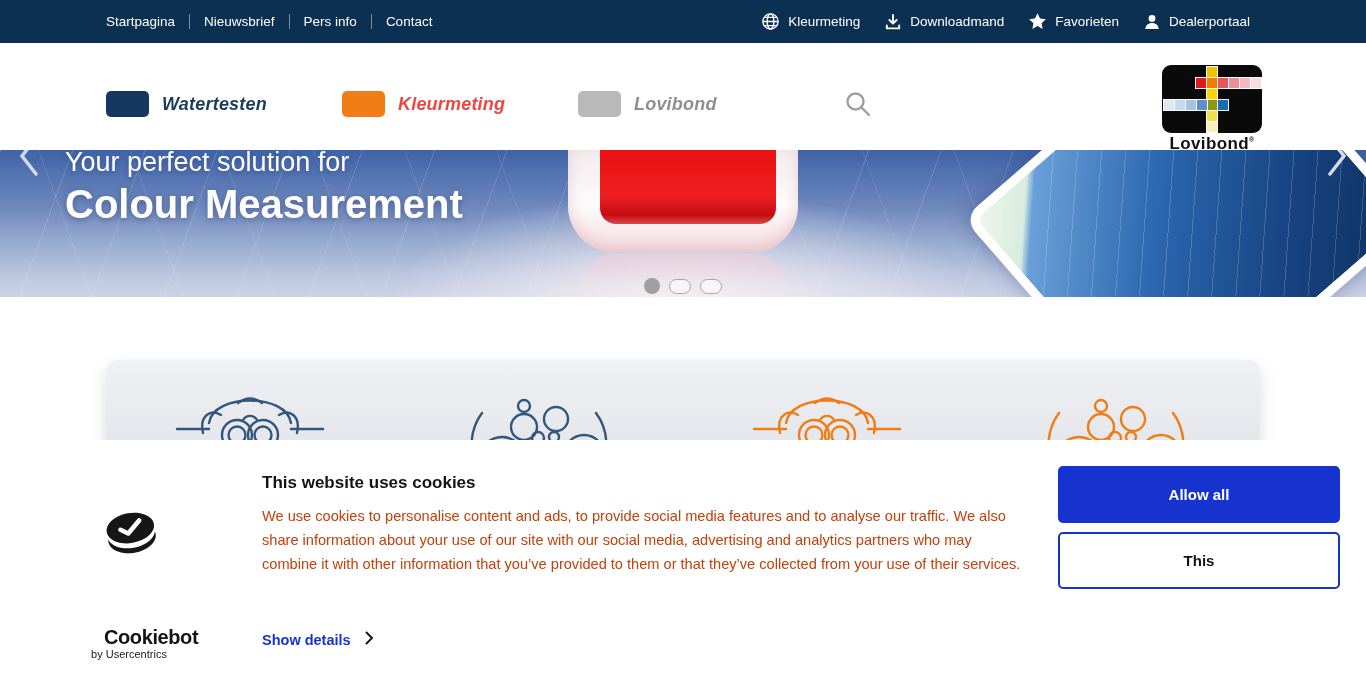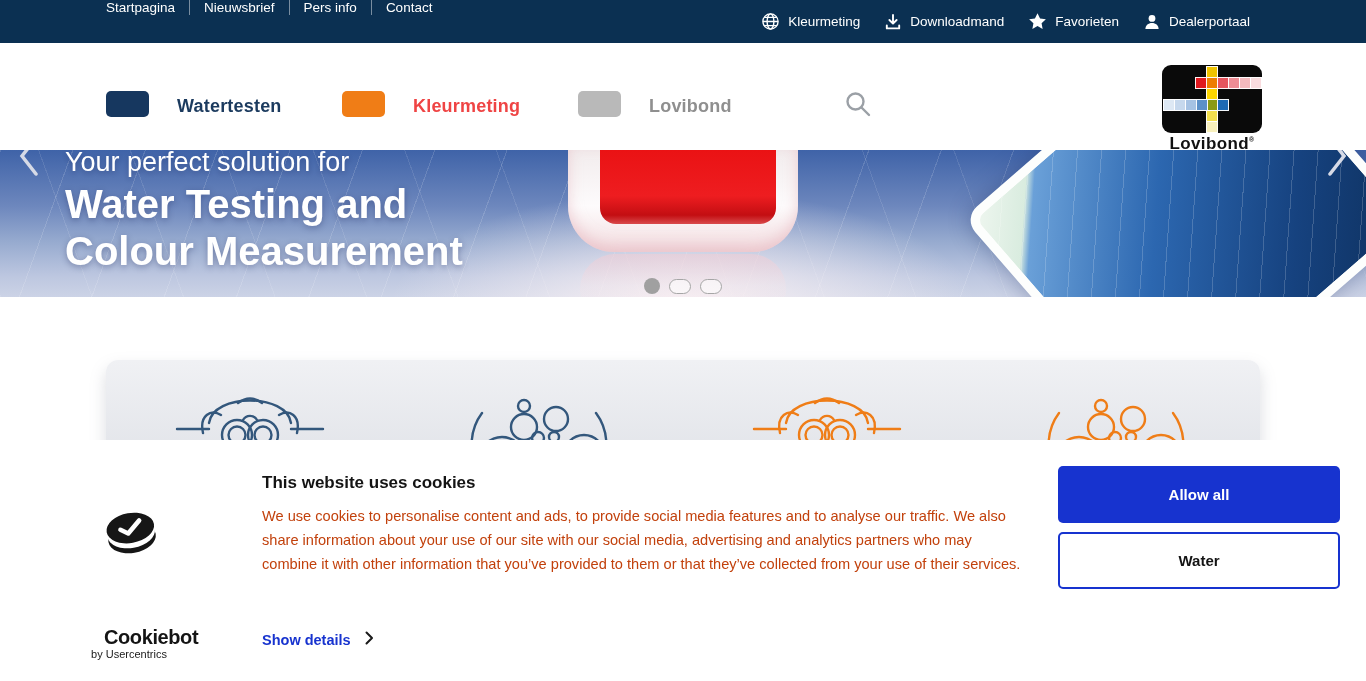--- a/index.html
+++ b/index.html
@@ -2,30 +2,30 @@
 <html style="--accent: #1733cf; --topbar: #0b3052;"><head>
 <meta charset="utf-8">
 <style>
   * { margin:0; padding:0; box-sizing:border-box; }
   html,body { background:#fff; }
   body { font-family:"Liberation Sans", sans-serif; }
   .screen { position:relative; width:1366px; height:681px; overflow:hidden; background:#fff; margin:0 auto; }
 
   
   .topbar { position:absolute; left:0; top:0; width:1366px; height:43px; background:var(--topbar,#0b3052); }
-  .topbar-links { position:absolute; left:106px; top:0; height:43px; display:flex; align-items:flex-start; }
+  .topbar-links { position:absolute; left:106px; top:0; height:43px; display:flex; align-items:center; }
   .tlink { color:#fff; font-size:13.5px; cursor:pointer; white-space:nowrap; }
   .tsep { width:1px; height:15px; background:rgba(255,255,255,.45); margin:0 14px; }
   .topbar-utils { position:absolute; right:116px; top:0; height:43px; display:flex; align-items:center; gap:24px; }
   .util { display:flex; align-items:center; gap:8px; color:#fff; font-size:13.5px; cursor:pointer; white-space:nowrap; }
   .util svg { display:block; }
 
   
   .header { position:absolute; left:0; top:43px; width:1366px; height:107px; background:#fff; }
-  .nav-item { position:absolute; top:48px; display:flex; align-items:flex-end; gap:28px; cursor:pointer; }
+  .nav-item { position:absolute; top:48px; display:flex; align-items:center; gap:13px; cursor:pointer;font-style:italic; }
   .nav-item.n0 { left:106px; } .nav-item.n1 { left:342px; } .nav-item.n2 { left:578px; }
   .swatch { width:43px; height:26px; border-radius:5px; }
   .nav-label { font-size:18px; font-weight:bold; letter-spacing:.2px; }
   .search-btn { position:absolute; left:843px; top:46px; width:30px; height:30px; cursor:pointer; }
   .logo { position:absolute; left:1162px; top:22px; width:100px; cursor:pointer; }
   .logo-box { position:relative; width:100px; height:68px; background:#0a0a0a; border-radius:9px; overflow:hidden; }
   .logo-sq { position:absolute; width:12px; height:12px; border:1px solid rgba(255,255,255,.95); }
   .logo-word { width:100px; text-align:center; font-size:17px; font-weight:800; color:#111; letter-spacing:.4px; margin-top:1px; transform:scaleY(.92); }
   .logo-word sup { font-size:7px; }
 
@@ -186,21 +186,20 @@
   <div class="hero">
     <div class="tablet">
         <div class="tablet-face"></div>
       </div>
     <div class="cuvette">
       <div class="cuvette-red"></div>
     </div>
     <div class="cuvette-reflection"></div>
     <div class="hero-kicker">Your perfect solution for</div>
     <div class="hero-title">
-      <div>Water Testing and</div>
       <div>Colour Measurement</div>
     </div>
     <div class="hero-arrow prev">
       <svg width="26" height="44" viewBox="0 0 26 44" fill="none" stroke="#d6dae6" stroke-width="3.5" stroke-linecap="round">
         <polyline points="20,4 6,22 20,40"></polyline>
       </svg>
     </div>
     <div class="hero-arrow next">
       <svg width="26" height="44" viewBox="0 0 26 44" fill="none" stroke="#d6dae6" stroke-width="3.5" stroke-linecap="round">
         <polyline points="6,4 20,22 6,40"></polyline>
@@ -283,17 +282,17 @@
     <div class="cb-details">
       <span class="cb-details-label">Show details</span>
       <span>
         <svg width="9" height="14" viewBox="0 0 9 14" fill="none" stroke="#1a1a1a" stroke-width="2" stroke-linecap="round" stroke-linejoin="round">
           <polyline points="1.5,1.5 7,7 1.5,12.5"></polyline>
         </svg>
       </span>
     </div>
     <div class="cb-buttons">
       <button class="btn btn-allow">Allow all</button>
-      <button class="btn btn-deny">Water</button>
+      <button class="btn btn-deny">This</button>
     </div>
   </div>
 
 </div>
 
 </body></html>

